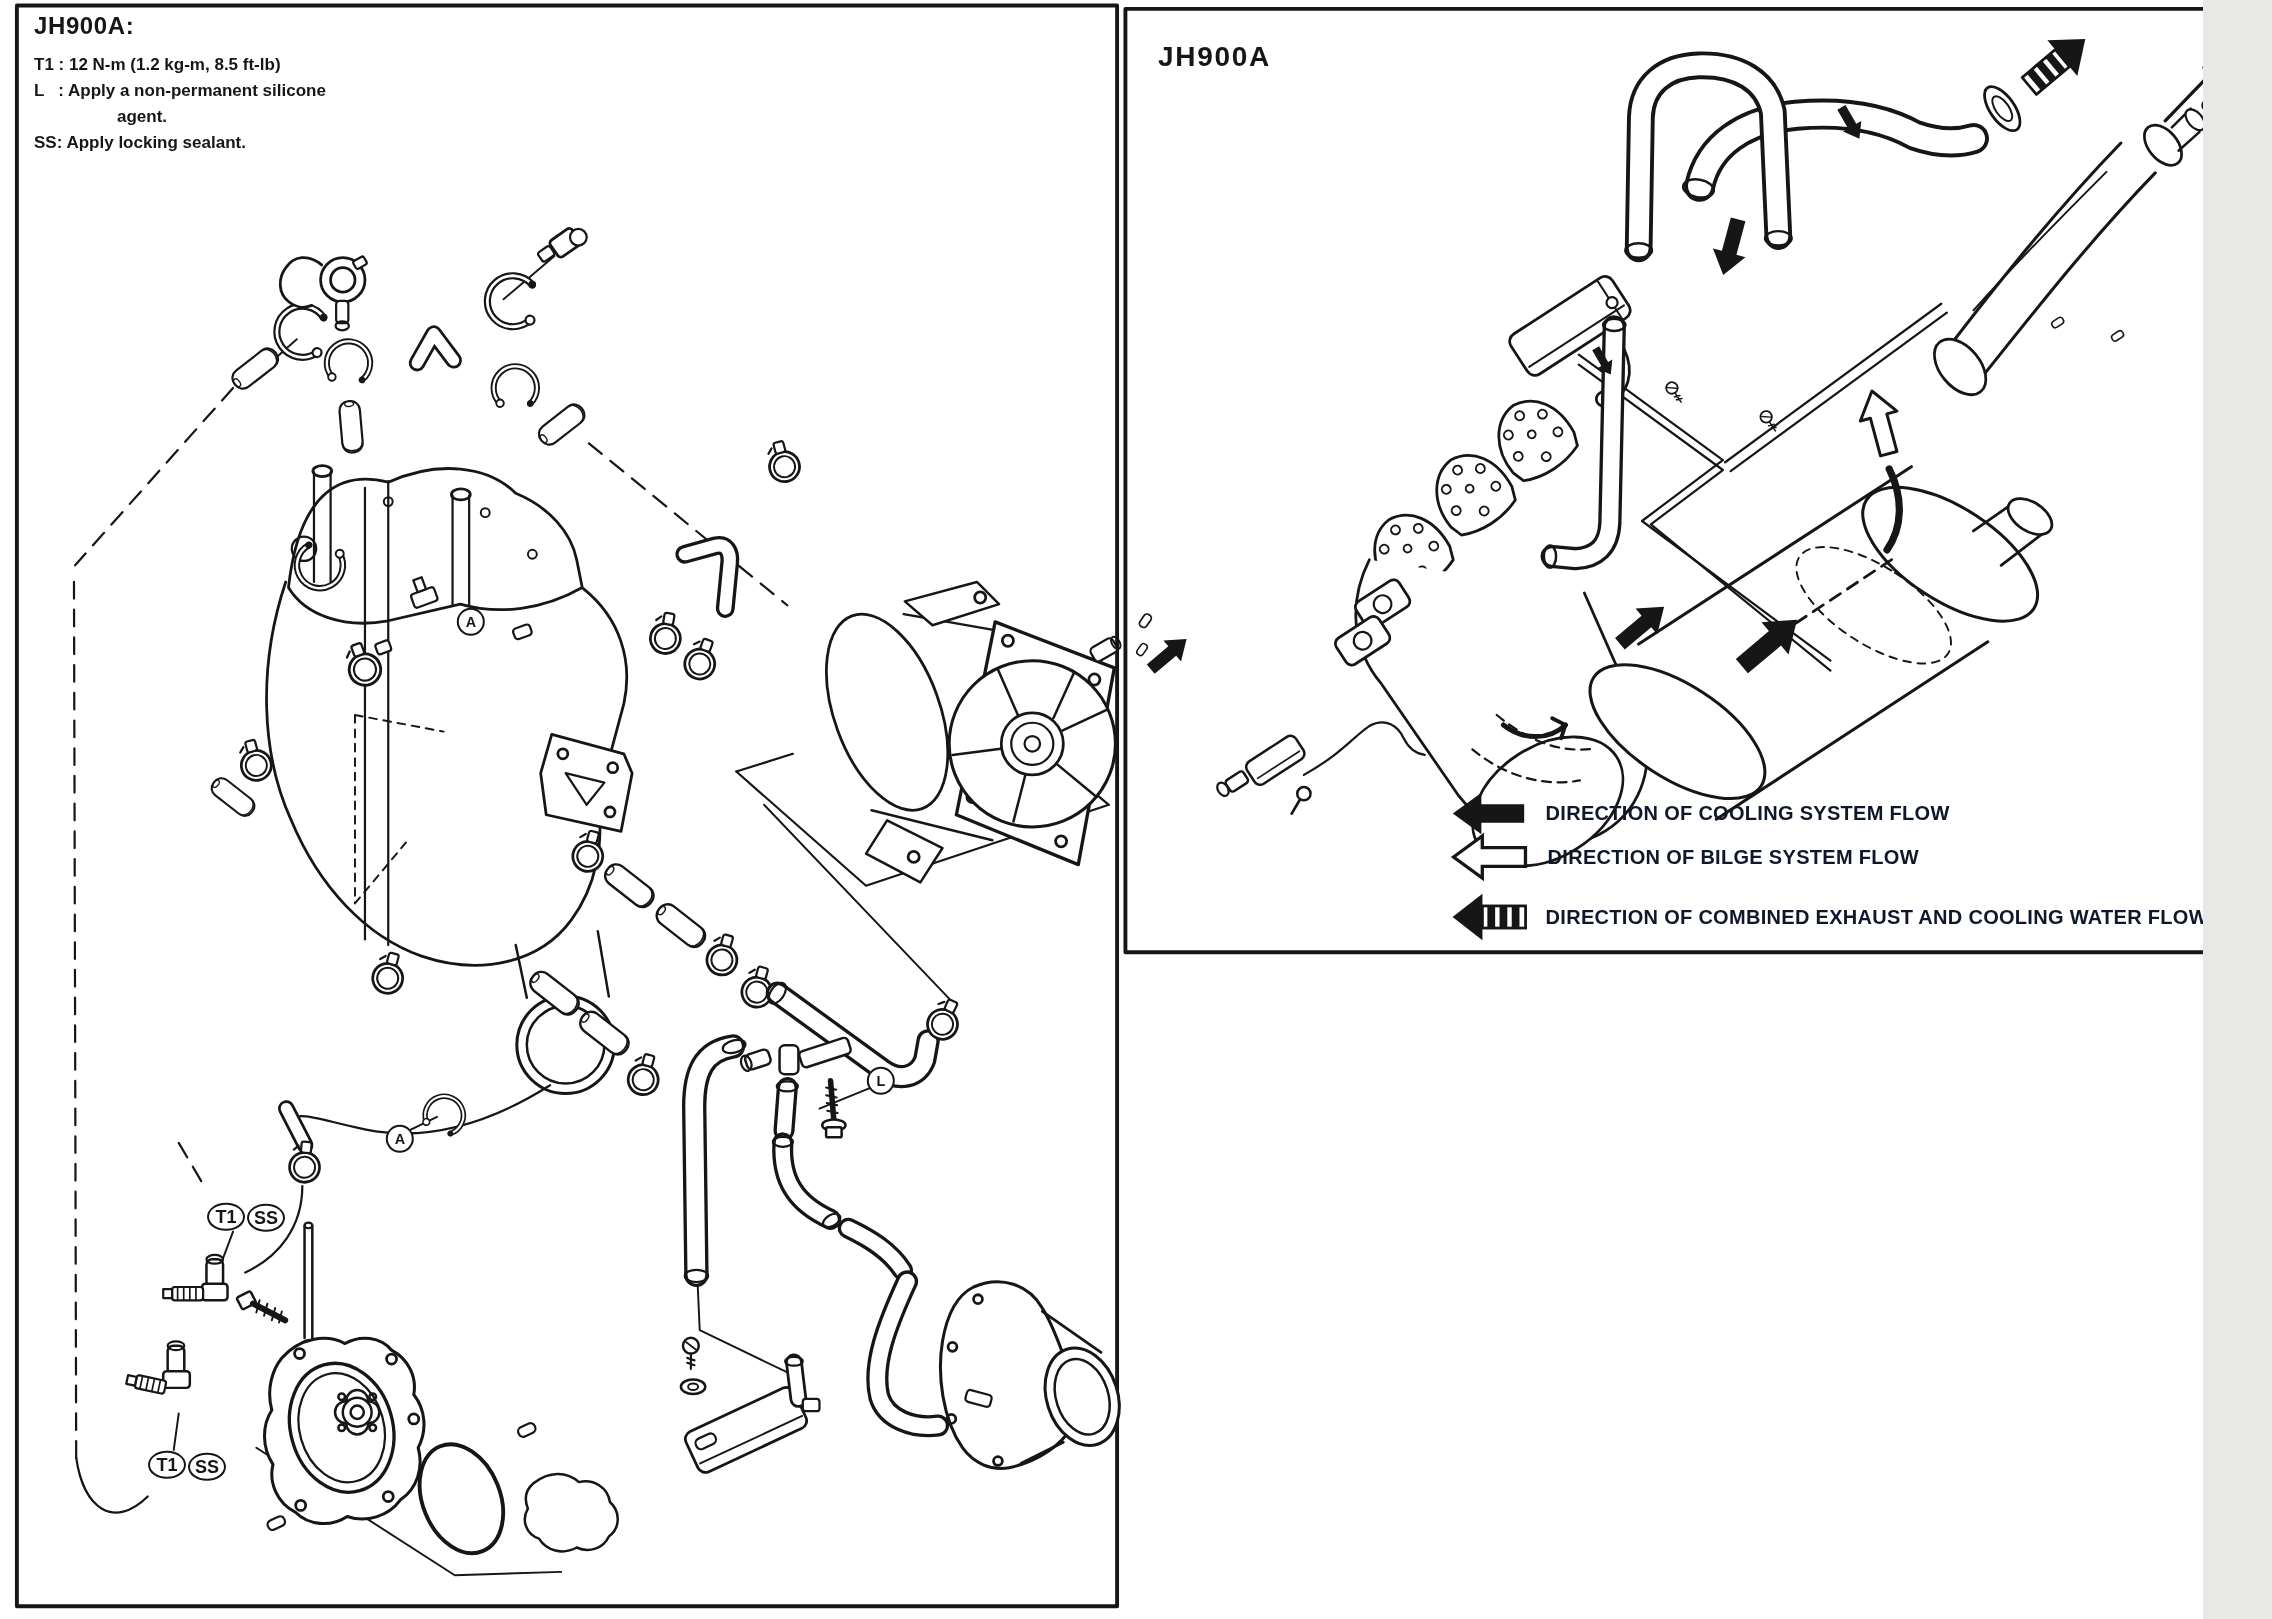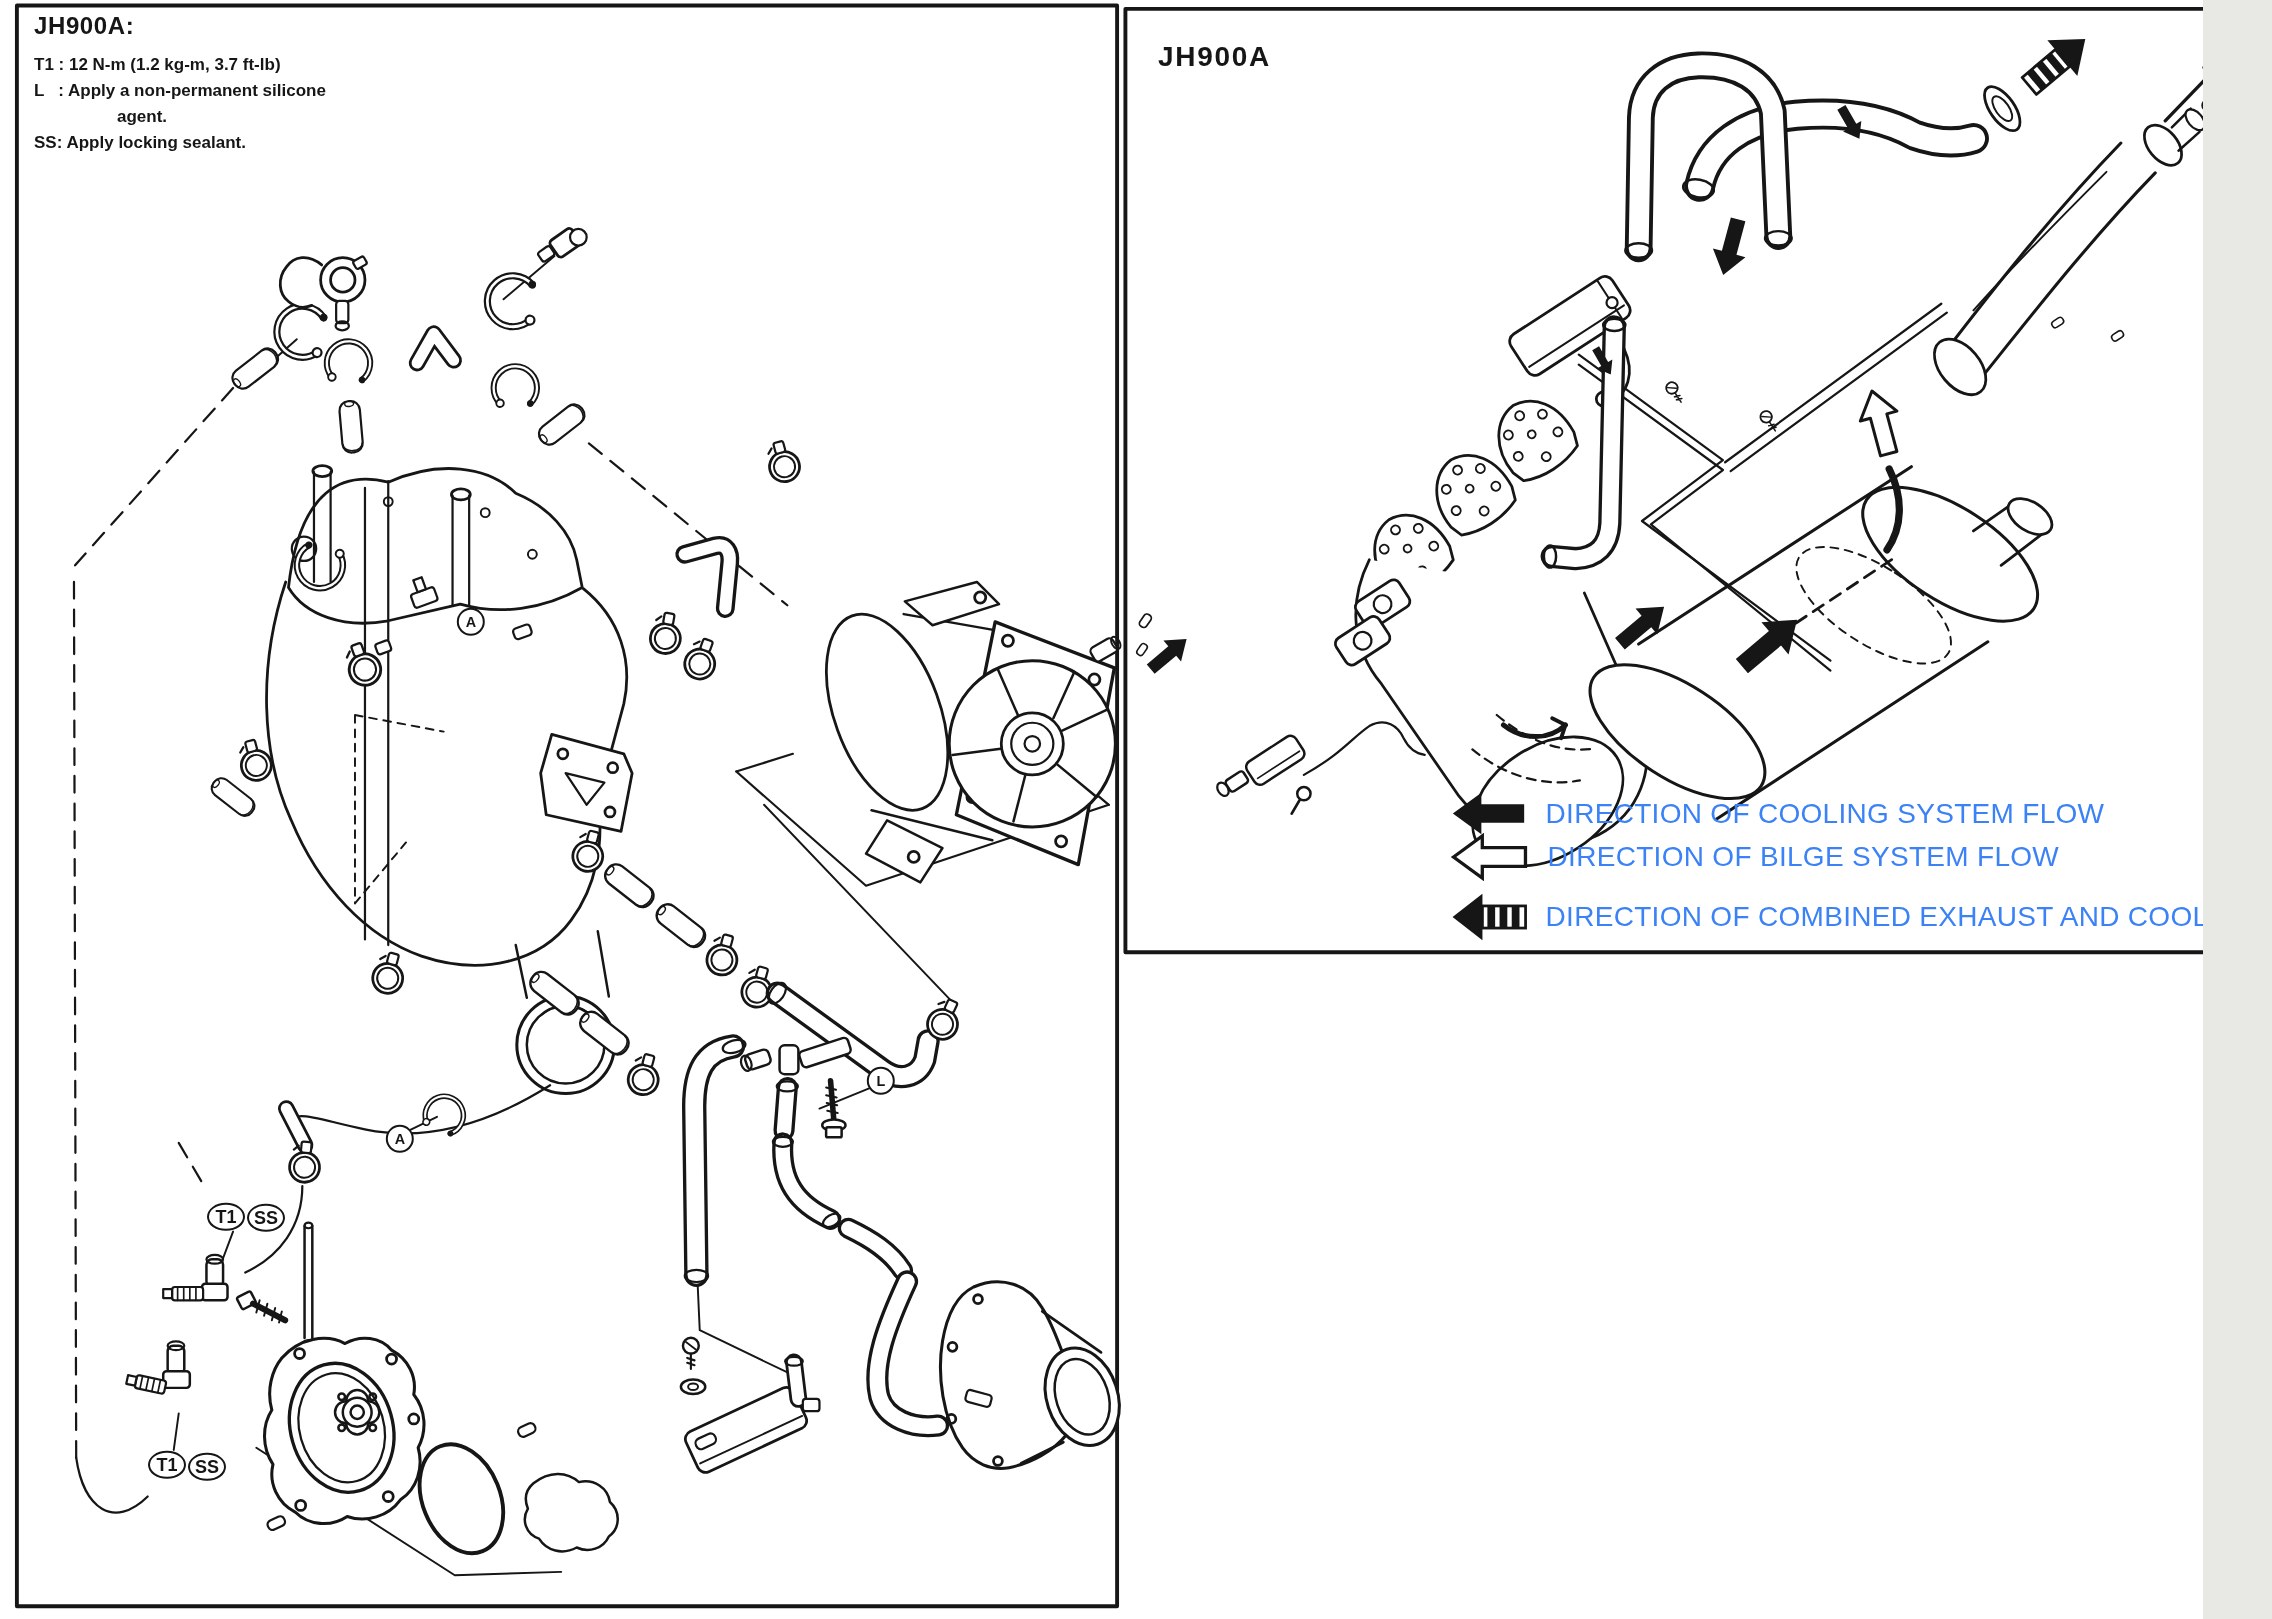--- a/index.html
+++ b/index.html
@@ -12,21 +12,21 @@
   .note-line.indent{margin-left:83px;}
   .panel-title{position:absolute;left:1158px;top:16.6px;font-size:28px;font-weight:bold;letter-spacing:1.7px;white-space:pre;margin-top:24px;}
   .callout{position:absolute;display:flex;align-items:center;justify-content:center;
            border:2.2px solid #161616;border-radius:50%;background:#fff;
            font-weight:bold;font-size:14.4px;line-height:1;transform:translate(-50%,-50%);}
   .callout.round{width:24.4px;height:24.4px;}
   .callout.oval{width:34px;height:24.4px;font-size:18px;}
   .legend{position:absolute;left:1448px;top:787px;width:787px;}
   .legend-row{position:absolute;left:0;display:flex;align-items:center;gap:16.6px;}
   .legend-row .glyph{flex:0 0 auto;display:block;}
-  .legend-label{font-size:28px;font-weight:normal;letter-spacing:0.3px;white-space:pre;color:#3b82f6;}
+  .legend-label{font-size:20px;font-weight:bold;letter-spacing:0.3px;white-space:pre;color:#0f172a;}
 </style>
 </head>
 <body>
 
 <div class="page">
 
 <svg class="art" viewBox="0 0 4100 2921" stroke-linecap="round" stroke-linejoin="round" fill="none">
   <defs>
     <g id="arrSolid">
       <path d="M-65,0 L-13,-38 L-13,-17 L65,-17 L65,17 L-13,17 L-13,38 Z" fill="#161616" stroke="none"></path>
@@ -490,21 +490,21 @@
       <path d="M 3240,1124 L 3424,1002" stroke-width="5" stroke-dasharray="22 15"></path>
       <use href="#arrSolid" transform="translate(2108,1180) rotate(140) scale(0.65)"></use>
       <use href="#arrSolid" transform="translate(2962,1128) rotate(140) scale(0.8)"></use>
       <use href="#arrSolid" transform="translate(2892,652) rotate(-120) scale(0.42)"></use>
     </g>
   </g>
 </svg>
 
 <div class="note-block">
   <div class="note-title">JH900A:</div>
-  <div class="note-line">T1 : 12 N-m (1.2 kg-m, 3.7 ft-lb)</div>
+  <div class="note-line">T1 : 12 N-m (1.2 kg-m, 8.5 ft-lb)</div>
   <div class="note-line">L   : Apply a non-permanent silicone</div>
   <div class="note-line indent">agent.</div>
   <div class="note-line">SS: Apply locking sealant.</div>
 </div>
 
 <div class="panel-title">JH900A</div>
 
 <div class="callout round" style="left:471px;top:622px;">A</div>
 <div class="callout round" style="left:400px;top:1139px;">A</div>
 <div class="callout oval" style="left:226px;top:1217px;">T1</div>

